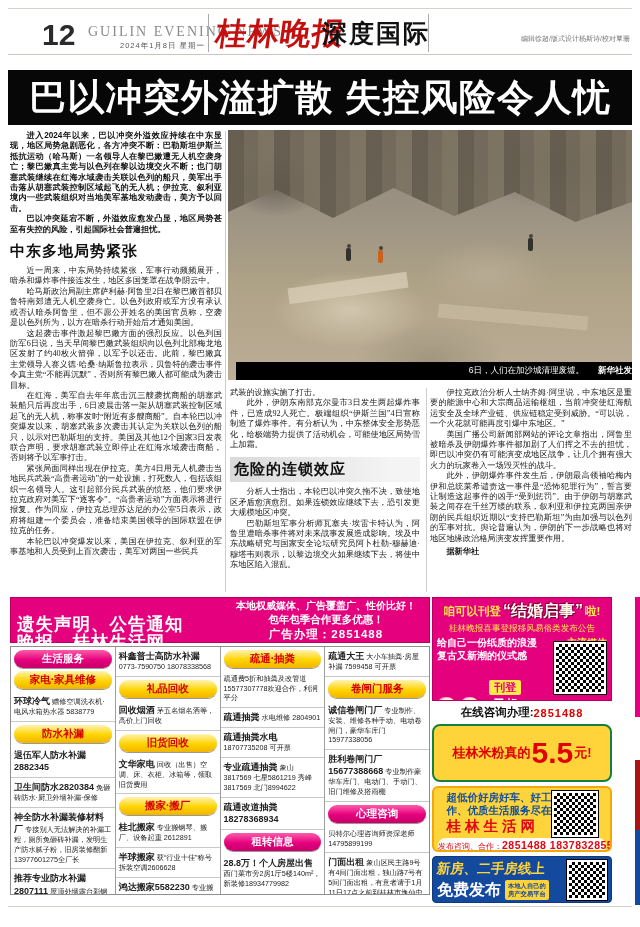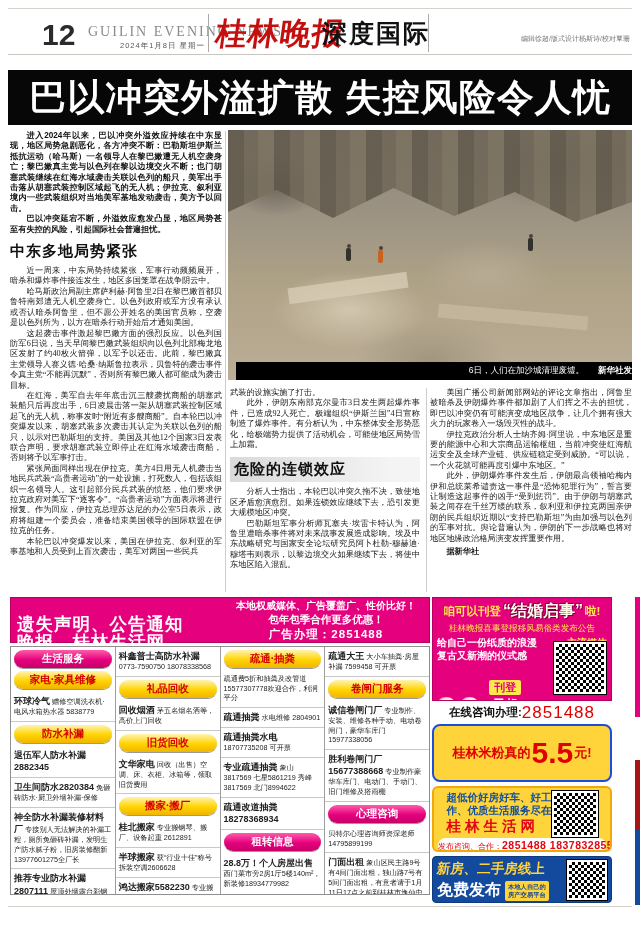--- a/index.html
+++ b/index.html
@@ -97,40 +97,40 @@
         text-shadow:2px 2px 0 #a30055,-1px -1px 0 #ffb0d8;letter-spacing:2px;margin-top:30px;}
   .w-stack{display:flex;flex-direction:column;align-items:center;margin-left:6px;gap:1px;}
   .w-tag{background:#ffe84d;color:#e5007d;font-weight:bold;font-size:11px;padding:0 5px;border-radius:2px;}
   .w-unit{color:#ffffff;font-weight:bold;font-size:13px;}
   .qr{display:inline-block;background:repeating-conic-gradient(#000 0% 25%,#fff 0% 50%) 0 0/6px 6px;
       border:2px solid #fff;outline:1px solid #000;}
   .w-qr{position:absolute;right:5px;bottom:6px;width:48px;height:48px;}
   .hotline{position:absolute;left:0;top:106px;width:180px;height:19px;background:#fff;display:flex;
            align-items:center;justify-content:center;white-space:nowrap;}
   .h-label{font-size:11.5px;font-weight:bold;color:#111;}
-  .h-num{font-size:17px;font-weight:normal;color:#e00000;letter-spacing:1px;}
+  .h-num{font-size:11px;font-weight:bold;color:#e00000;letter-spacing:1px;}
   .mifen{position:absolute;left:0;top:127px;width:180px;height:58px;background:#ffd43b;
-         border:2px solid #1d4ed8;border-radius:8px;box-sizing:border-box;display:flex;
+         border:2px solid #15803d;border-radius:8px;box-sizing:border-box;display:flex;
          align-items:center;justify-content:center;white-space:nowrap;}
   .m-pre,.m-suf{color:#e00000;font-weight:bold;font-size:13px;}
   .m-price{color:#e00000;font-weight:bold;font-size:30px;line-height:1;margin:0 1px;}
   .life{position:absolute;left:0;top:189px;width:180px;height:66px;background:#ffd43b;
         border:2px solid #f0a80a;border-radius:6px;box-sizing:border-box;padding:3px 4px;overflow:hidden;}
   .life-top{display:flex;justify-content:center;}
   .l-blue{color:#1450a0;font-weight:bold;font-size:10.5px;line-height:1.2;white-space:nowrap;}
   .l-brand{color:#e30613;font-weight:bold;font-size:14.5px;letter-spacing:4px;margin-top:1px;white-space:nowrap;}
   .life-qr{width:42px;height:42px;flex:none;}
   .life-pill{background:#fff;border-radius:8px;margin-top:1px;text-align:center;font-size:8px;
              color:#e30613;padding:1px 0;white-space:nowrap;}
   .l-num{font-weight:bold;font-size:10.5px;letter-spacing:.5px;}
   .house{position:absolute;left:0;top:259px;width:180px;height:47px;background:#134a9e;
          border:1px solid #0d3a80;border-radius:4px;box-sizing:border-box;padding:3px 4px;
          display:flex;justify-content:space-between;overflow:hidden;}
   .h-l1{color:#ffd43b;font-weight:bold;font-size:13.5px;white-space:nowrap;transform:skewX(-6deg);}
-  .h-row{display:flex;align-items:flex-end;gap:4px;margin-top:2px;}
+  .h-row{display:flex;align-items:flex-start;gap:4px;margin-top:2px;}
   .h-l2{color:#fff;font-weight:bold;font-size:16px;white-space:nowrap;}
   .h-tag{background:#ffd43b;color:#134a9e;font-weight:bold;font-size:6.3px;line-height:1.25;
          padding:2px 3px;border-radius:2px;text-align:center;}
   .house-qr{width:36px;height:36px;align-self:center;flex:none;}
   
   .edge{position:absolute;width:5px;left:635px;}
   .e1{top:597px;height:120px;background:#e5007d;}
   .e2{top:760px;height:70px;background:#a81414;}
   .e3{top:830px;height:75px;background:#134a9e;}
 </style>
@@ -179,22 +179,22 @@
 
   <section class="col-mid">
     <p class="noindent">武装的设施实施了打击。</p>
     <p>此外，伊朗东南部克尔曼市3日发生两起爆炸事件，已造成92人死亡。极端组织“伊斯兰国”4日宣称制造了爆炸事件。有分析认为，中东整体安全形势恶化，给极端势力提供了活动机会，可能使地区局势雪上加霜。</p>
     <h2 class="sec-title sec2">危险的连锁效应</h2>
     <p>分析人士指出，本轮巴以冲突久拖不决，致使地区矛盾愈演愈烈。如果连锁效应继续下去，恐引发更大规模地区冲突。</p>
     <p>巴勒斯坦军事分析师瓦塞夫·埃雷卡特认为，阿鲁里遭暗杀事件将对未来战事发展造成影响。埃及中东战略研究与国家安全论坛研究员阿卜杜勒-穆赫迪·穆塔韦则表示，以黎边境交火如果继续下去，将使中东地区陷入混乱。</p>
   </section>
 
   <section class="col-right">
+    <p>伊拉克政治分析人士纳齐姆·阿里说，中东地区是重要的能源中心和大宗商品运输枢纽，当前冲突使红海航运安全及全球产业链、供应链稳定受到威胁。“可以说，一个火花就可能再度引爆中东地区。”</p>
     <p>美国广播公司新闻部网站的评论文章指出，阿鲁里被暗杀及伊朗爆炸事件都加剧了人们挥之不去的担忧，即巴以冲突仍有可能演变成地区战争，让几个拥有强大火力的玩家卷入一场毁灭性的战斗。</p>
-    <p>伊拉克政治分析人士纳齐姆·阿里说，中东地区是重要的能源中心和大宗商品运输枢纽，当前冲突使红海航运安全及全球产业链、供应链稳定受到威胁。“可以说，一个火花就可能再度引爆中东地区。”</p>
     <p>此外，伊朗爆炸事件发生后，伊朗最高领袖哈梅内伊和总统莱希谴责这一事件是“恐怖犯罪行为”，誓言要让制造这起事件的凶手“受到惩罚”。由于伊朗与胡塞武装之间存在千丝万缕的联系，叙利亚和伊拉克两国亲伊朗的民兵组织近期以“支持巴勒斯坦”为由加强与以色列的军事对抗。舆论普遍认为，伊朗的下一步战略也将对地区地缘政治格局演变发挥重要作用。</p>
     <p class="byline">据新华社</p>
   </section>
 
   <div class="vsep sep1"></div>
   <div class="vsep sep2"></div>
 
   <div class="notice">
     <div class="notice-left">
       <div class="notice-big">遗失声明、公告通知</div>

